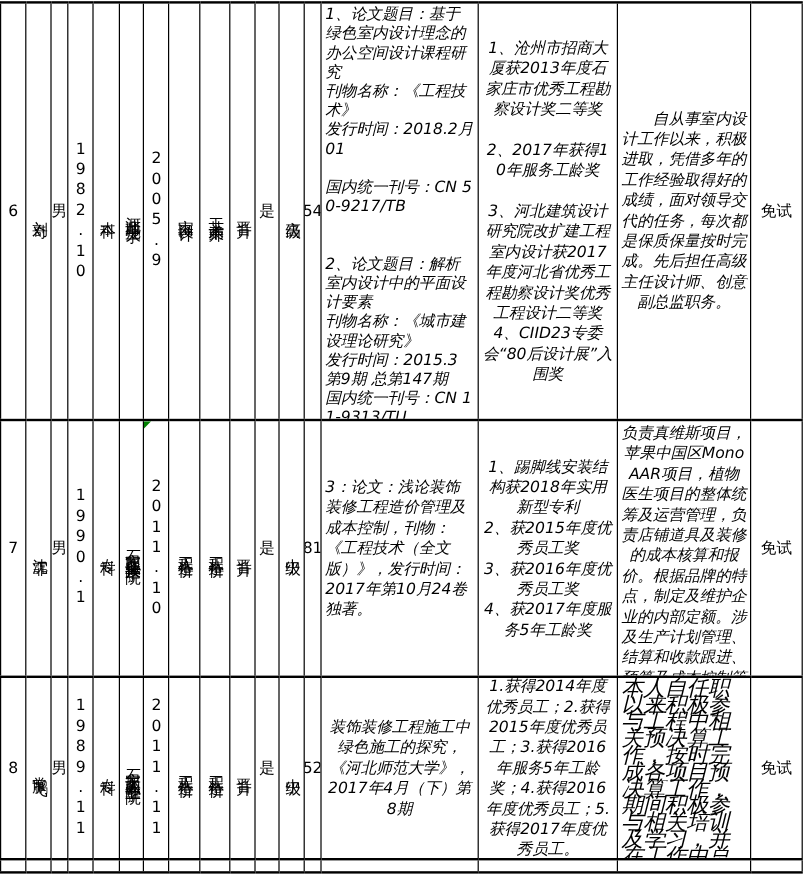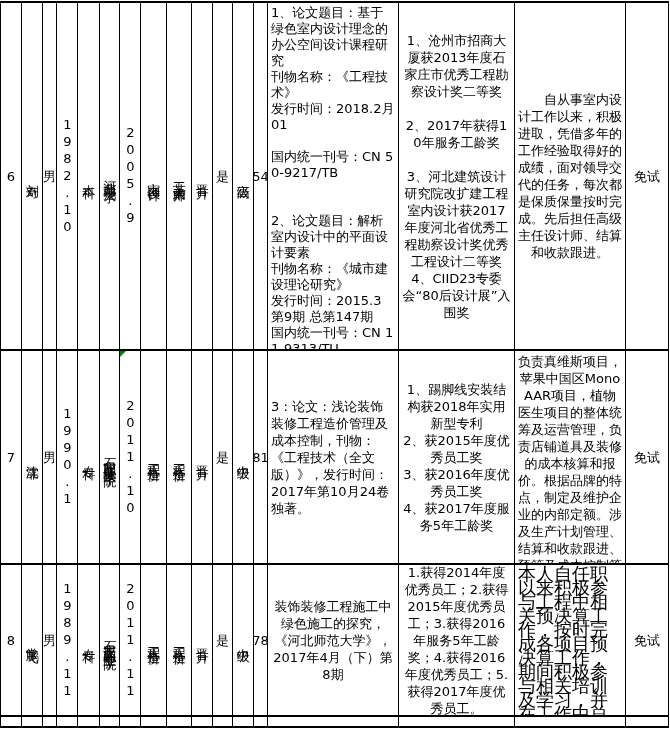--- a/index.html
+++ b/index.html
@@ -19,21 +19,21 @@
     overflow:hidden;width:100%;
     font-size:13px;line-height:17px;text-align:center;
   }
   .r1 .cell{height:346px;}
   .r2 .cell{height:212px;}
   .r3 .cell{height:150px;}
   .r4 td{height:9px;}
   
   .v{writing-mode:vertical-lr;text-orientation:upright;letter-spacing:2px;line-height:1.05;}
   
-  .pre{white-space:pre-wrap;word-break:break-all;}
+  .pre{white-space:pre-wrap;word-break:break-all;font-style:italic;}
   .top{align-items:flex-start;}
   .left{text-align:left;}
   .padded{padding:2px 3px;box-sizing:border-box;}
   .tight{line-height:16px;}
   .xtight{line-height:14px;font-size:18px;}
   
   .err-tri{
     position:absolute;top:0;left:0;width:0;height:0;
     border-top:6px solid #008000;border-right:6px solid transparent;
   }
@@ -137,21 +137,21 @@
           </td>
     <td>
             <div class="cell pre padded">1、沧州市招商大厦获2013年度石家庄市优秀工程勘察设计奖二等奖
 
 2、2017年获得10年服务工龄奖
 
 3、河北建筑设计研究院改扩建工程室内设计获2017年度河北省优秀工程勘察设计奖优秀工程设计二等奖
 4、CIID23专委会“80后设计展”入围奖</div>
           </td>
     <td>
-            <div class="cell pre padded">　　自从事室内设计工作以来，积极进取，凭借多年的工作经验取得好的成绩，面对领导交代的任务，每次都是保质保量按时完成。先后担任高级主任设计师、结算和收款跟进。</div>
+            <div class="cell pre padded">　　自从事室内设计工作以来，积极进取，凭借多年的工作经验取得好的成绩，面对领导交代的任务，每次都是保质保量按时完成。先后担任高级主任设计师、创意副总监职务。</div>
           </td>
     <td>
             <div class="cell">免试</div>
           </td>
   </tr>
 
   <tr class="r2">
     <td>
             <div class="cell">7</div>
           </td>
@@ -276,21 +276,21 @@
           </td>
     <td>
             <div class="cell">是</div>
           </td>
     <td>
             <div class="cell">
               <span class="v">中级</span>
             </div>
           </td>
     <td>
-            <div class="cell">78</div>
+            <div class="cell">52</div>
           </td>
     <td>
             <div class="cell pre padded">装饰装修工程施工中绿色施工的探究，《河北师范大学》，2017年4月（下）第8期</div>
           </td>
     <td>
             <div class="cell pre padded">1.获得2014年度优秀员工；2.获得2015年度优秀员工；3.获得2016年服务5年工龄奖；4.获得2016年度优秀员工；5.获得2017年度优秀员工。</div>
           </td>
     <td>
             <div class="cell pre top left padded xtight">本人自任职以来积极参与工程中相关预决算工作，按时完成各项目预决算工作，期间积极参与相关培训及学习，并在工作中总结过往经验，改正不足，服务客户；诚信工作，追求精确，力求零误差。</div>
           </td>

